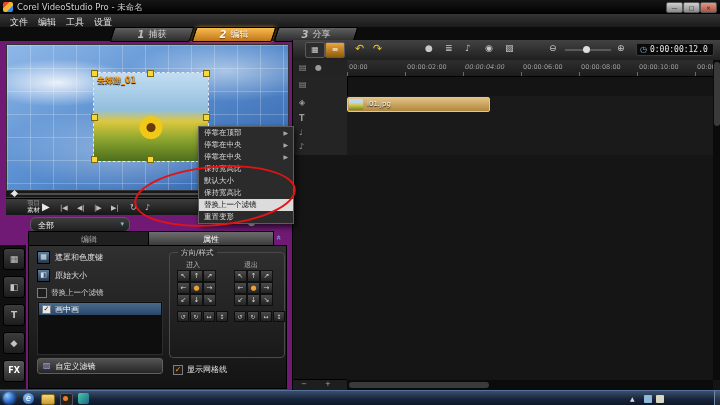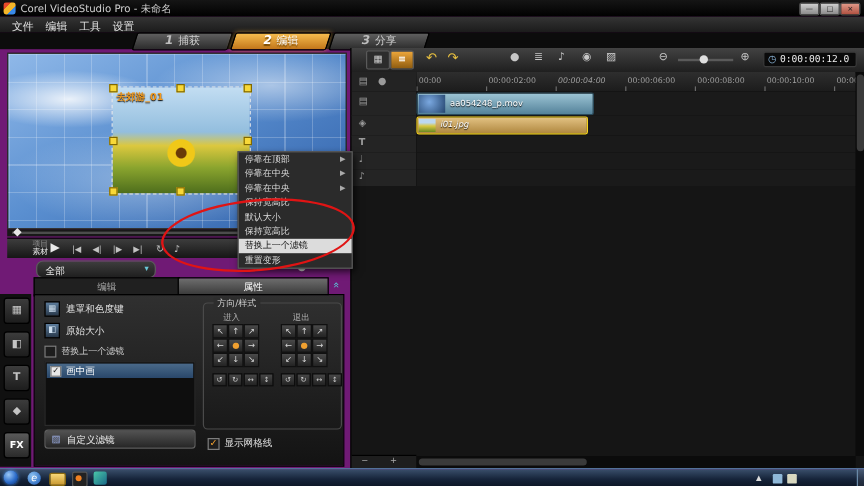--- a/index.html
+++ b/index.html
@@ -321,30 +321,24 @@
       <div class="a rline" style="left:116px;"></div>
         <div class="a rline" style="left:174px;"></div>
       <div class="a rline" style="left:232px;"></div>
         <div class="a rline" style="left:290px;"></div>
       <div class="a rline" style="left:348px;"></div>
     </div>
 
     <div class="a trkhead" style="top:36px;height:20px;">
         <span class="a trkico glyph" style="left:6px;top:5px;">▤</span>
       </div>
-    <div class="a trow" style="top:36px;height:20px;">
-      <div class="a clip" style="left:0;width:146px;height:17px;background:linear-gradient(#9cc4d4,#54829a);border:1px solid #2a4a5a;">
-        <div class="a" style="left:1px;top:1px;width:22px;bottom:1px;background:radial-gradient(circle at 40% 40%,#7aa8e0,#24456e);"></div>
-        <span class="a clipname" style="left:27px;">aa054248_p.mov</span>
-      </div>
-    </div>
     <div class="a trkhead" style="top:56px;height:17px;">
         <span class="a trkico glyph" style="left:6px;">◈</span>
       </div>
-    <div class="a trow" style="top:56px;height:17px;font-style:italic;">
+    <div class="a trow" style="top:56px;height:17px;">
       <div class="a clip" style="left:0;width:141px;height:13px;background:linear-gradient(#e2c182,#b08840);border:1px solid #f6d21e;">
         <div class="a" style="left:1px;top:1px;width:14px;bottom:1px;background:linear-gradient(#bcd8f0 30%,#d8c840 55%,#6a8a24);"></div>
         <span class="a clipname" style="left:19px;top:2px;">i01.jpg</span>
       </div>
     </div>
     <div class="a trkhead" style="top:73px;height:14px;">
         <span class="a trkico glyph" style="left:6px;top:2px;font-weight:bold;">T</span>
       </div>
     <div class="a trow" style="top:73px;height:14px;"></div>
     <div class="a trkhead" style="top:87px;height:14px;">

